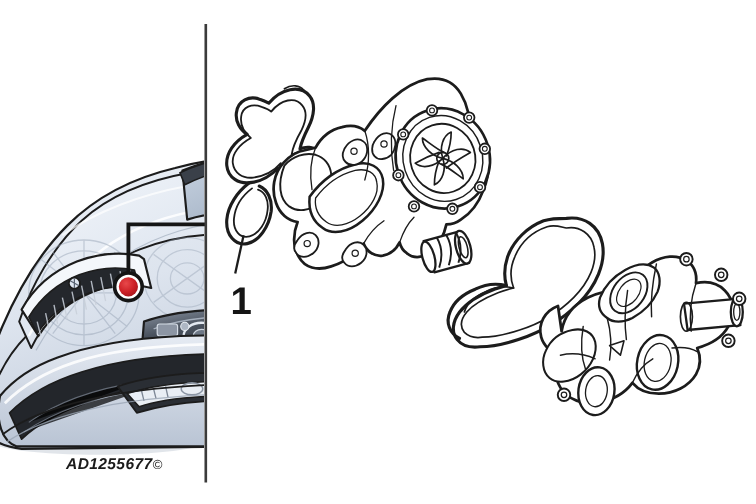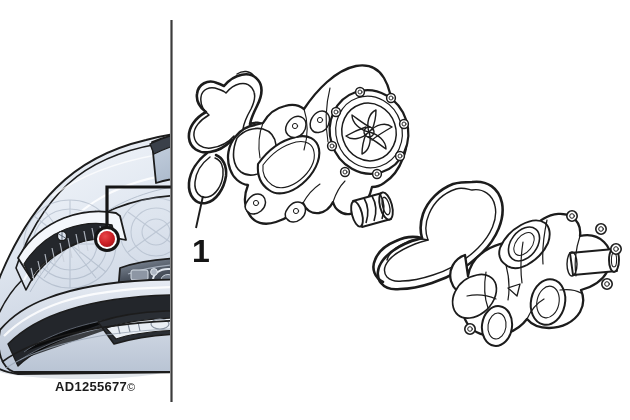--- a/index.html
+++ b/index.html
@@ -15,20 +15,21 @@
   }
   #figure svg{display:block;}
   .cap{
     position:absolute;
     left:55px;top:379px;
     font-size:13px;
     font-weight:bold;
     letter-spacing:0.3px;
     color:#1b1b1b;
     white-space:nowrap;
+    font-style:italic;
   }
   .cap .copy{font-size:11px;font-weight:normal;}
 </style>
 </head>
 <body>
 
 <div id="figure">
 <svg width="630" height="420" viewBox="0 0 630 420" xmlns="http://www.w3.org/2000/svg">
   <defs>
     <linearGradient id="bodyGrad" x1="0" y1="0" x2="0.3" y2="1">

